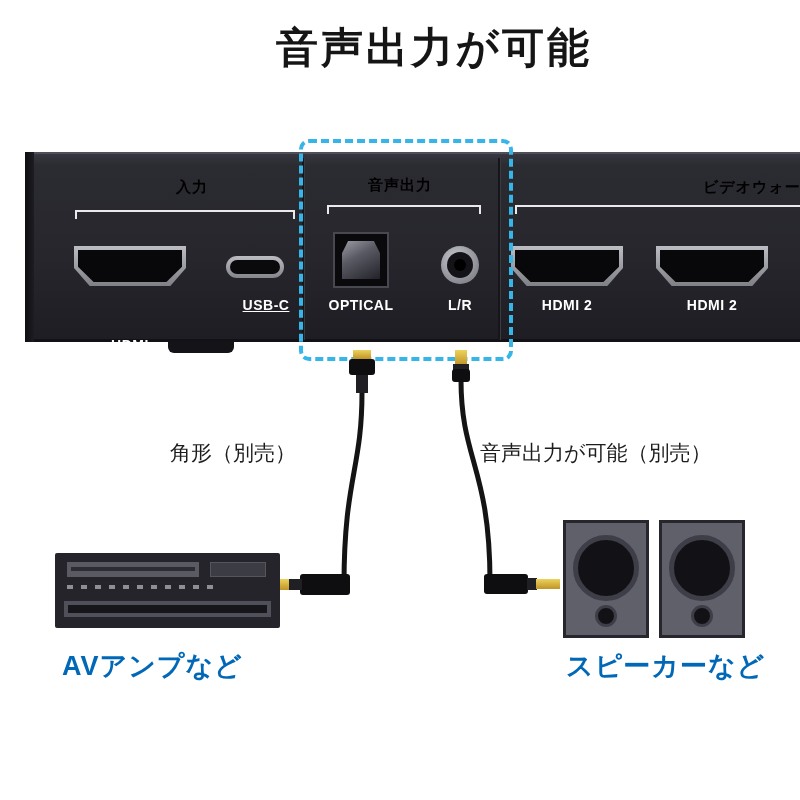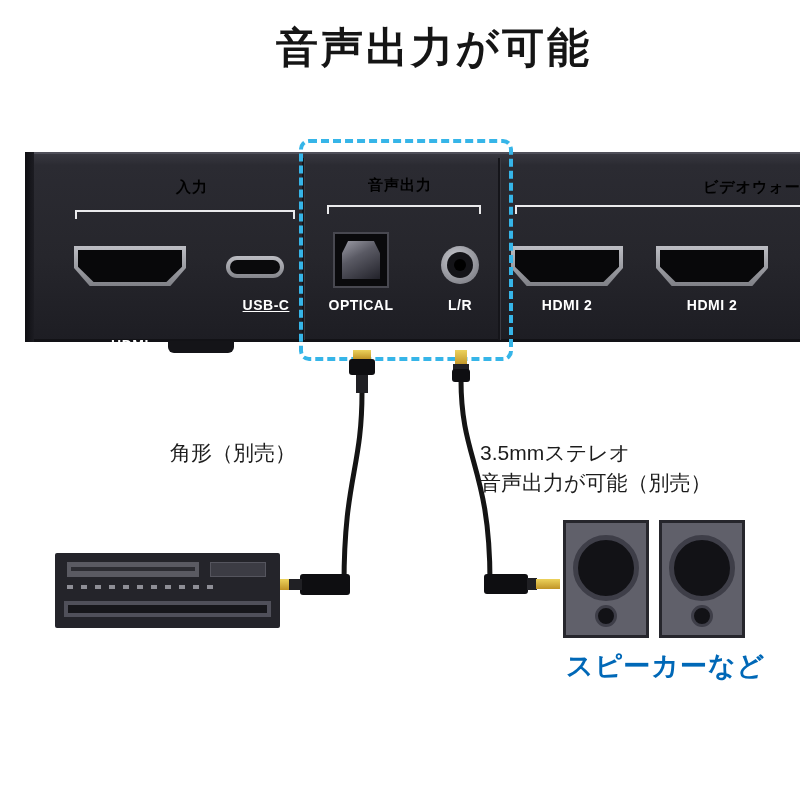--- a/index.html
+++ b/index.html
@@ -133,21 +133,20 @@
   <div class="conn black-conn" style="left:452px;top:369px;width:18px;height:13px;"></div>
 
   <div class="conn black-conn" style="left:484px;top:574px;width:44px;height:20px;"></div>
   <div class="conn dark-conn" style="left:527px;top:578px;width:10px;height:12px;"></div>
   <div class="conn gold" style="left:536px;top:579px;width:24px;height:10px;"></div>
 
   <div class="cable-note" style="left:170px;top:438px;">
     <div>角形（別売）</div>
   </div>
   <div class="cable-note" style="left:480px;top:438px;">
-    <div>3.5mmステレオ</div>
     <div>音声出力が可能（別売）</div>
   </div>
 
   <div class="amp">
     <div class="tray">
         <i></i>
       </div>
     <div class="display"></div>
     <div class="btnrow"></div>
     <div class="slot">
@@ -157,15 +156,16 @@
 
   <div class="speaker" style="left:563px;top:520px;">
     <div class="woofer"></div>
     <div class="tweeter"></div>
   </div>
   <div class="speaker" style="left:659px;top:520px;">
     <div class="woofer"></div>
     <div class="tweeter"></div>
   </div>
 
+  <div class="caption" style="left:62px;top:648px;">AVアンプなど</div>
   <div class="caption" style="left:566px;top:648px;">スピーカーなど</div>
 
 </div>
 
 </body></html>

